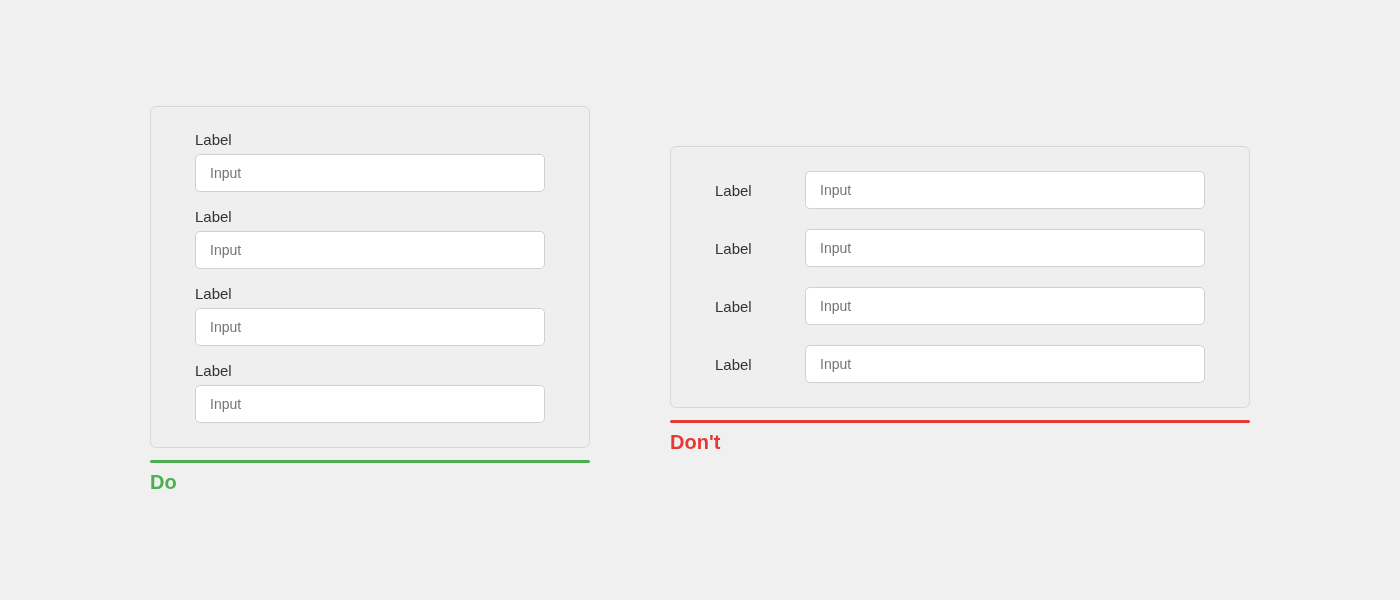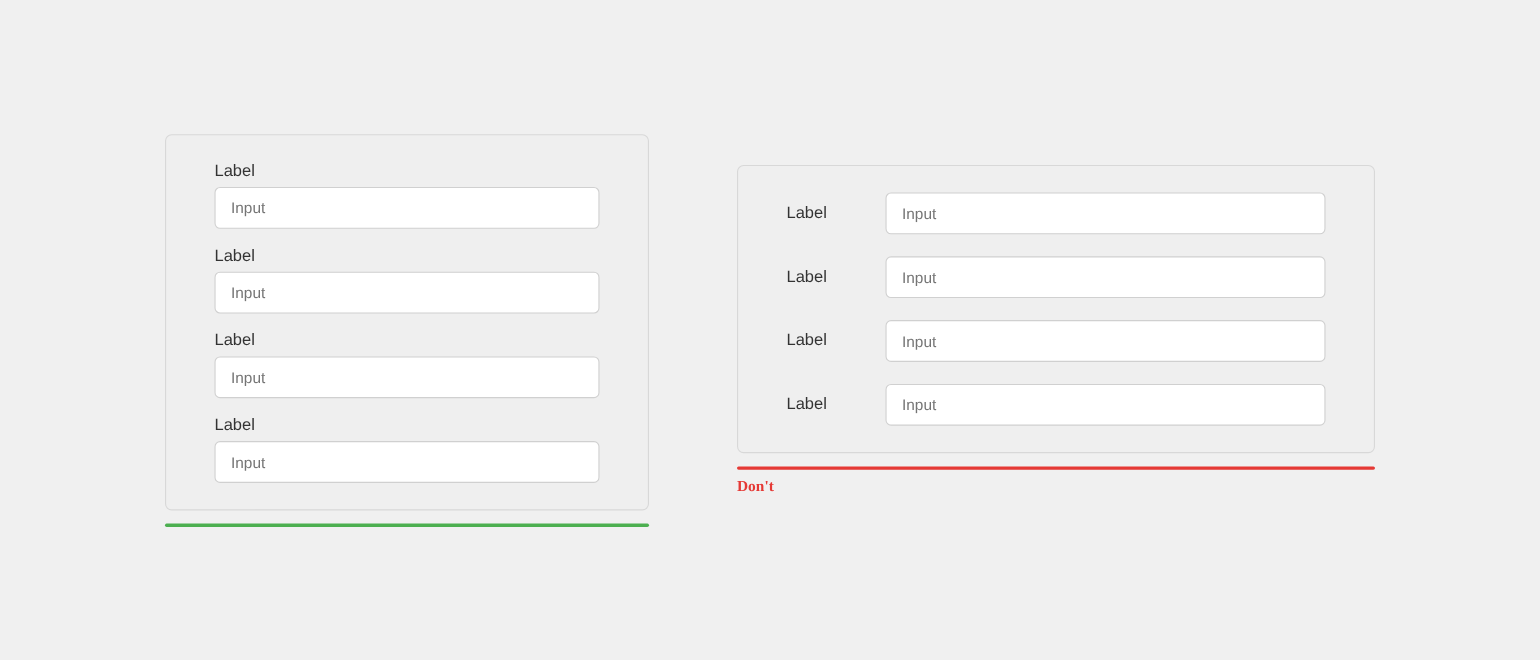--- a/index.html
+++ b/index.html
@@ -107,23 +107,22 @@
     .indicator-bar.green {
       background-color: #4caf50;
     }
 
     .indicator-bar.red {
       background-color: #e53935;
     }
 
     .indicator-label {
       margin-top: 8px;
-      font-size: 14px;
+      font-size: 20px;
       font-weight: 600;
-      font-family: Liberation Serif, serif;
     }
 
     .indicator-label.green {
       color: #4caf50;
     }
 
     .indicator-label.red {
       color: #e53935;
     }
   </style>
@@ -143,20 +142,21 @@
     <div class="form-group">
       <label class="form-label">Label</label>
       <input class="form-input" type="text" placeholder="Input" style="">
     </div>
     <div class="form-group">
       <label class="form-label">Label</label>
       <input class="form-input" type="text" placeholder="Input" style="">
     </div>
   </div>
   <div class="indicator-bar green"></div>
+  <span class="indicator-label green">Do</span>
 </div>
 
 <div class="example-container">
   <div class="form-card dont-card">
     <div class="form-group">
       <label class="form-label">Label</label>
       <input class="form-input" type="text" placeholder="Input" style="">
     </div>
     <div class="form-group">
       <label class="form-label">Label</label>

